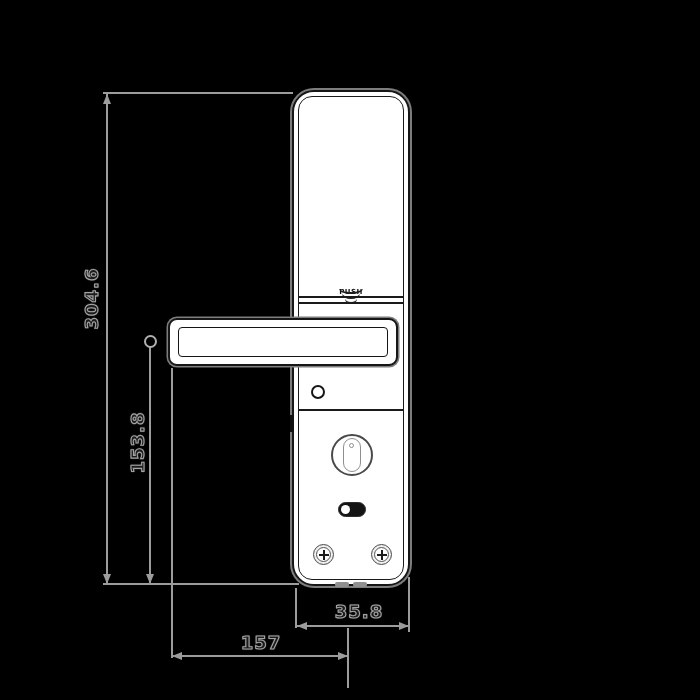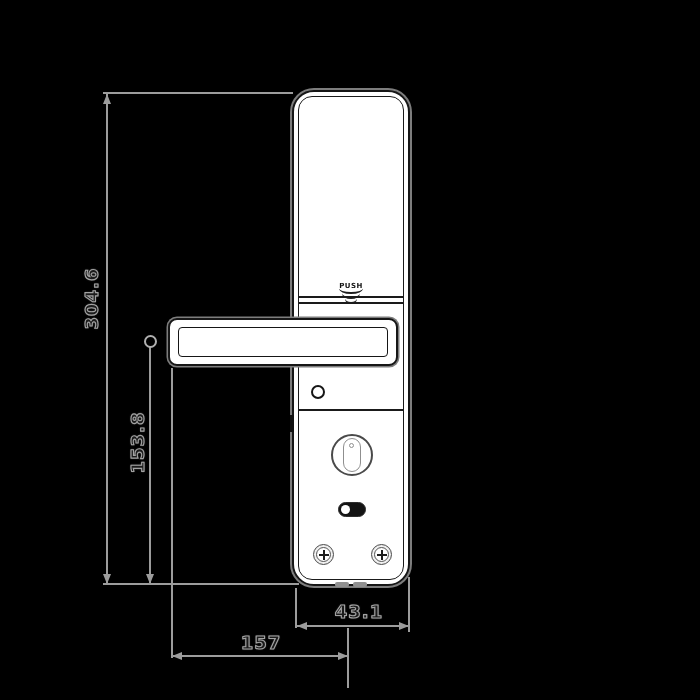--- a/index.html
+++ b/index.html
@@ -49,21 +49,21 @@
   .shell{
     position:absolute;left:292px;top:90px;width:118px;height:496px;
     background:#fff;border:2px solid #161616;border-radius:22px;
     box-shadow:0 0 0 2px #7d7d7d;box-sizing:border-box;
   }
   .inner{
     position:absolute;left:4px;top:4px;right:4px;bottom:4px;
     border:1.5px solid #1a1a1a;border-radius:14px;
   }
   .push{
-    position:absolute;left:0;top:190px;width:100%;text-align:center;
+    position:absolute;left:0;top:196px;width:100%;text-align:center;
     font-size:7px;font-weight:bold;color:#111;letter-spacing:0.5px;
   }
   .arc{position:absolute;left:50%;transform:translateX(-50%);height:9px;
     border-bottom:2.5px solid #1f1f1f;border-radius:50%;}
   .arc1{top:191px;width:24px;}
   .arc2{top:196px;width:18px;}
   .arc3{top:201px;width:12px;}
   .divider{position:absolute;left:5px;right:5px;height:1.5px;background:#1a1a1a;}
   .d1{top:204px;} .d2{top:210px;} .d3{top:317px;}
   .btn-circle{position:absolute;left:17px;top:293px;width:14px;height:14px;
@@ -116,21 +116,21 @@
   <div class="ar ar-up a-lt"></div>
   <div class="ar ar-down a-lb"></div>
   <div class="ar ar-down a-mb"></div>
   <div class="ar ar-left a-728l"></div>
   <div class="ar ar-right a-728r"></div>
   <div class="ar ar-left a-112l"></div>
   <div class="ar ar-right a-112r"></div>
 
   <div class="dim-label rot lbl-height">304.6</div>
   <div class="dim-label rot lbl-mid">153.8</div>
-  <div class="dim-label lbl-728">43.1</div>
+  <div class="dim-label lbl-728">35.8</div>
   <div class="dim-label lbl-112">157</div>
 
   <div class="shell">
     <div class="inner"></div>
     <div class="push">PUSH</div>
     <div class="arc arc1"></div>
     <div class="arc arc2"></div>
     <div class="arc arc3"></div>
     <div class="divider d1"></div>
     <div class="divider d2"></div>

